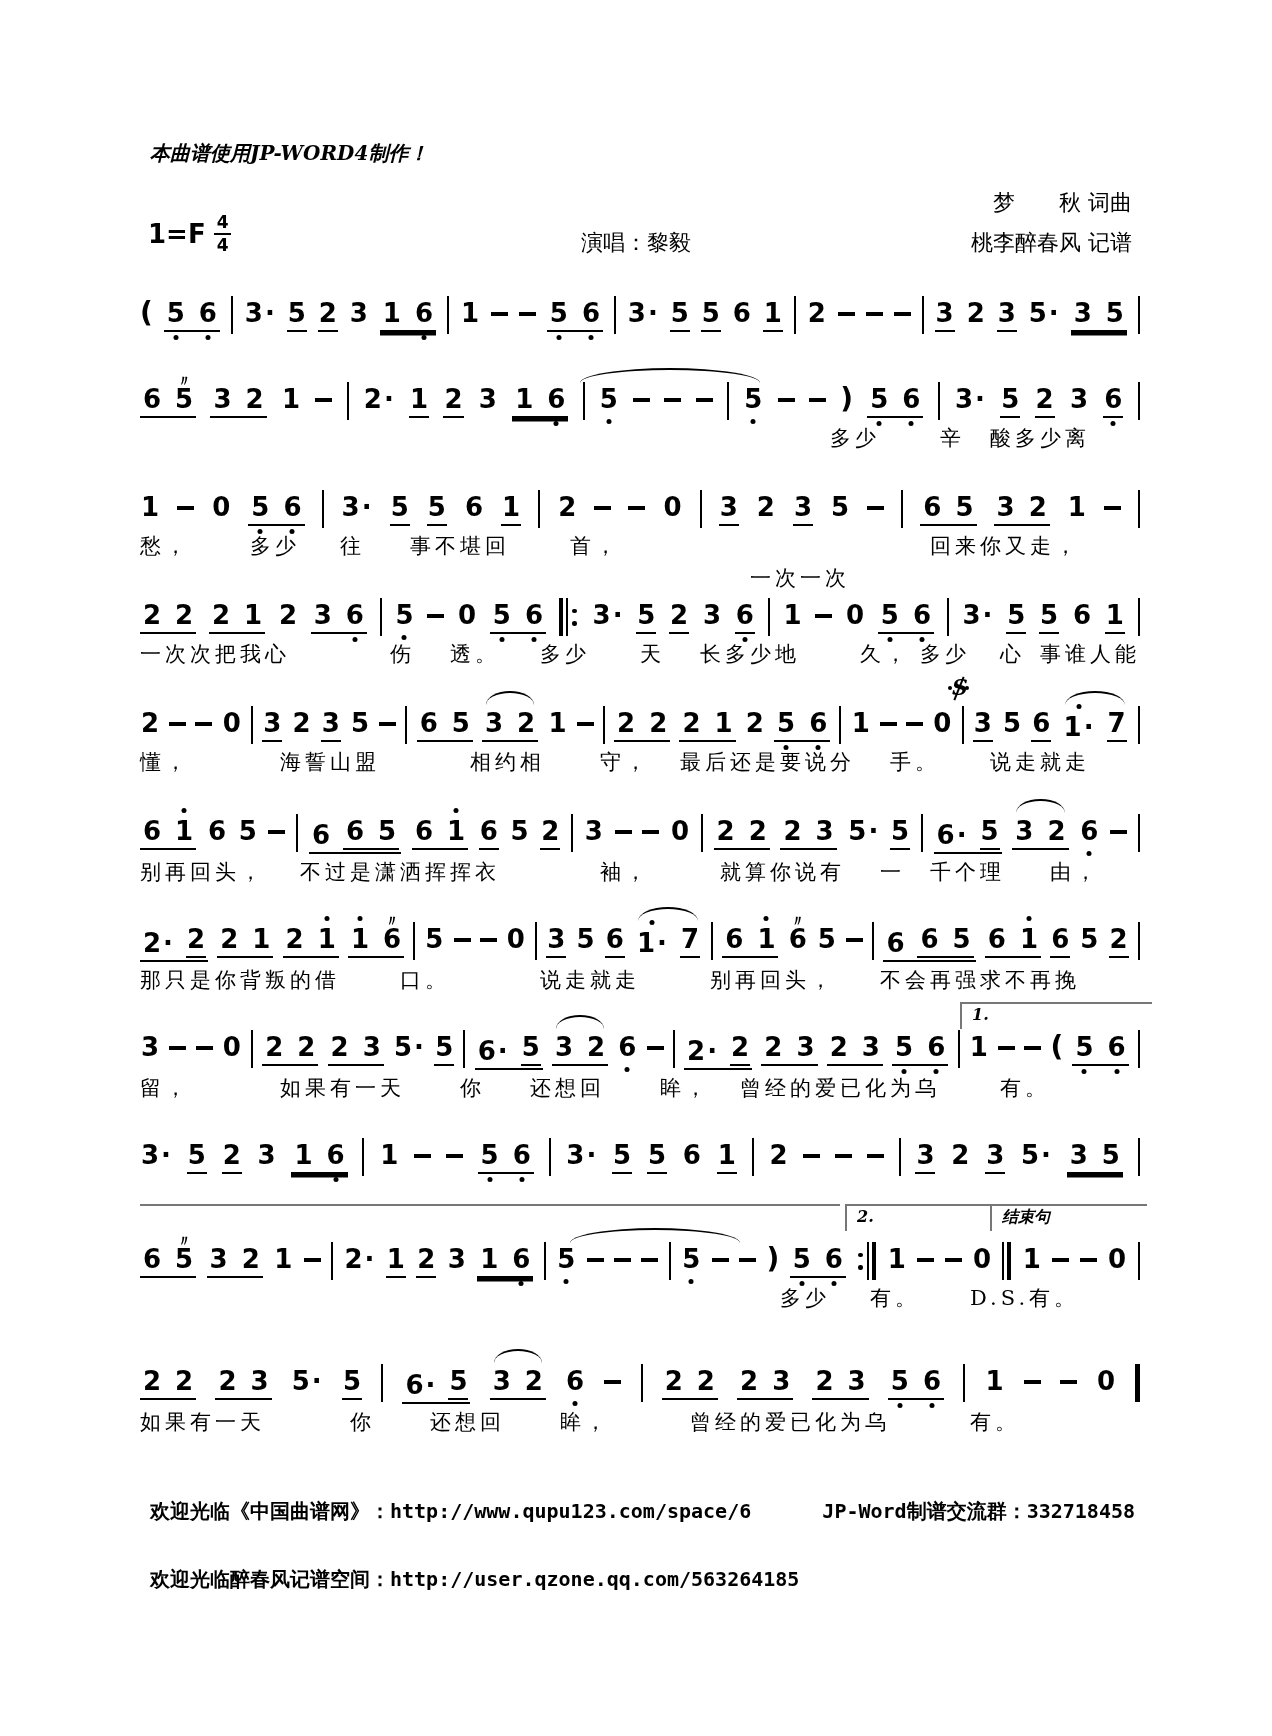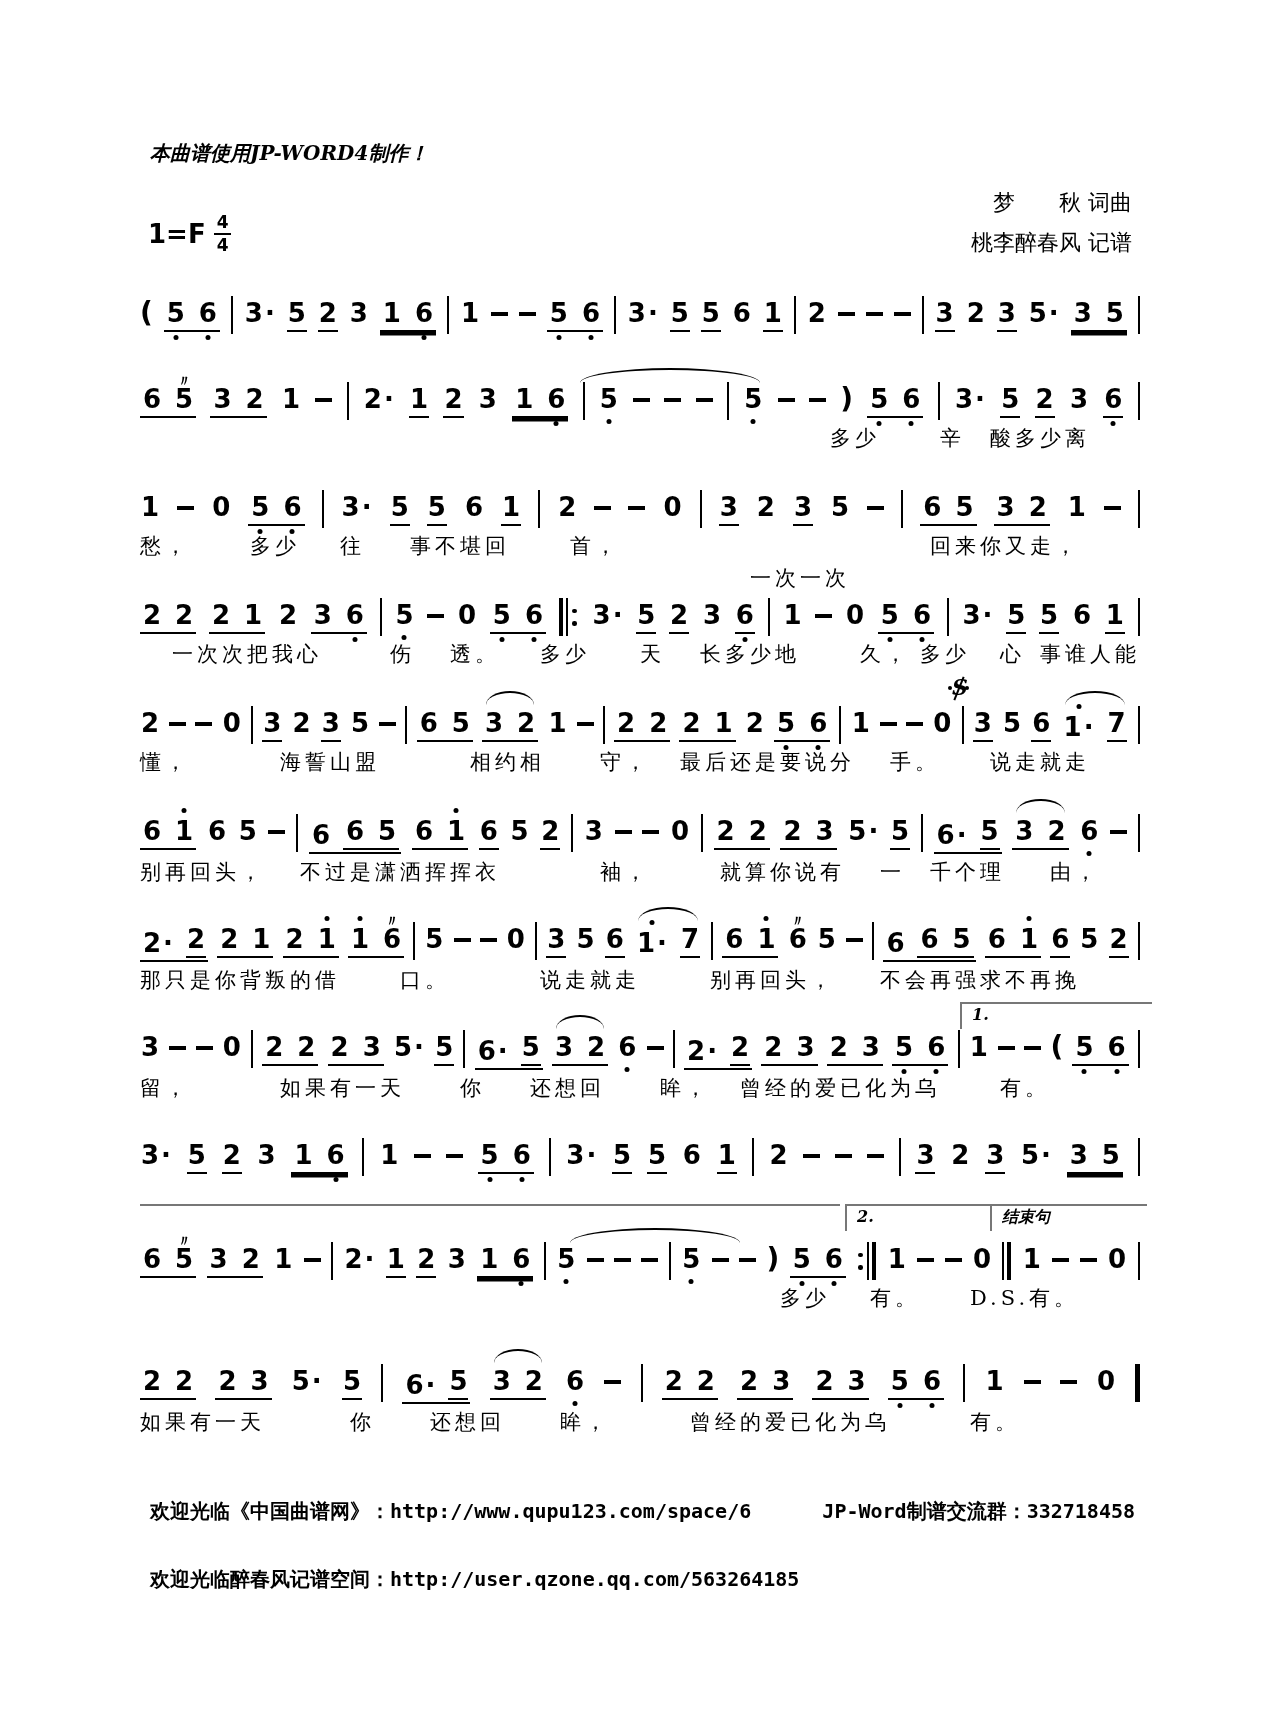--- a/index.html
+++ b/index.html
@@ -58,20 +58,21 @@
   .footer-line{position:absolute;left:150px;right:137px;display:flex;justify-content:space-between;
                font-family:"DejaVu Sans Mono",monospace;font-weight:bold;font-size:20px;}
   .f1{top:1498px;} .f2{top:1566px;}
 </style>
 </head>
 <body>
 
 <div class="sheet">
   <div class="made-with">本曲谱使用JP-WORD4制作！</div>
   <div class="credit-1">梦　　秋 词曲</div>
+  <div class="singer">演唱：黎毅</div>
   <div class="credit-2">桃李醉春风 记谱</div>
   <div class="keysig">
     <span>1=F</span>
     <span class="frac">
       <span class="ft">4</span>
       <span class="fb">4</span>
     </span>
   </div>
 
   <div class="score">
@@ -308,21 +309,21 @@
           <span class="note">3<span class="aug">·</span></span>
           <span class="note u1">5</span>
           <span class="note u1">5</span>
           <span class="note">6</span>
           <span class="note u1">1</span>
           <span class="bar">
             <span class="bl"></span>
           </span>
         </div>
         <div class="lyrics-row">
-          <span class="lyr" style="left: 0%; margin-left: 32px;">一次次把我心</span>
+          <span class="lyr" style="left: 0%;">一次次把我心</span>
           <span class="lyr" style="left: 25%;">伤</span>
           <span class="lyr" style="left: 31%;">透。</span>
           <span class="lyr" style="left: 40%;">多少</span>
           <span class="lyr" style="left: 50%;">天</span>
           <span class="lyr" style="left: 56%;">长多少地</span>
           <span class="lyr" style="left: 72%;">久，</span>
           <span class="lyr" style="left: 78%;">多少</span>
           <span class="lyr" style="left: 86%;">心</span>
           <span class="lyr" style="left: 90%;">事谁人能</span>
         </div>

